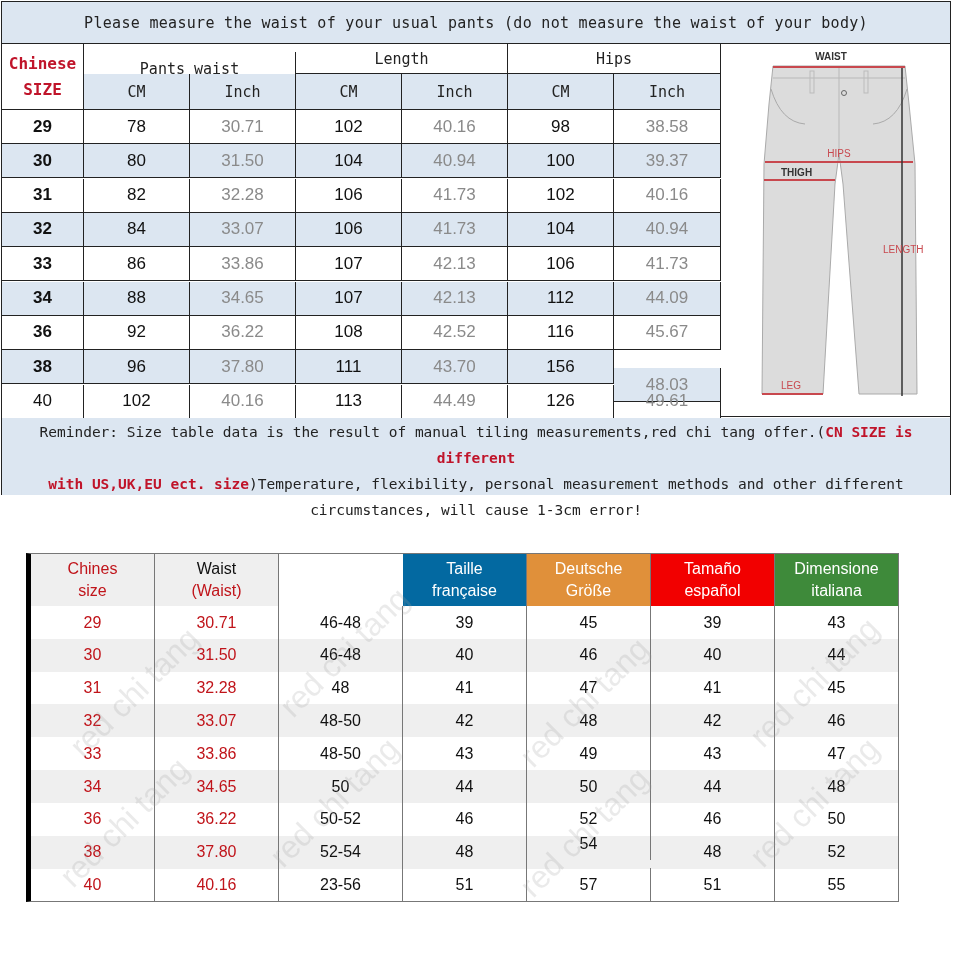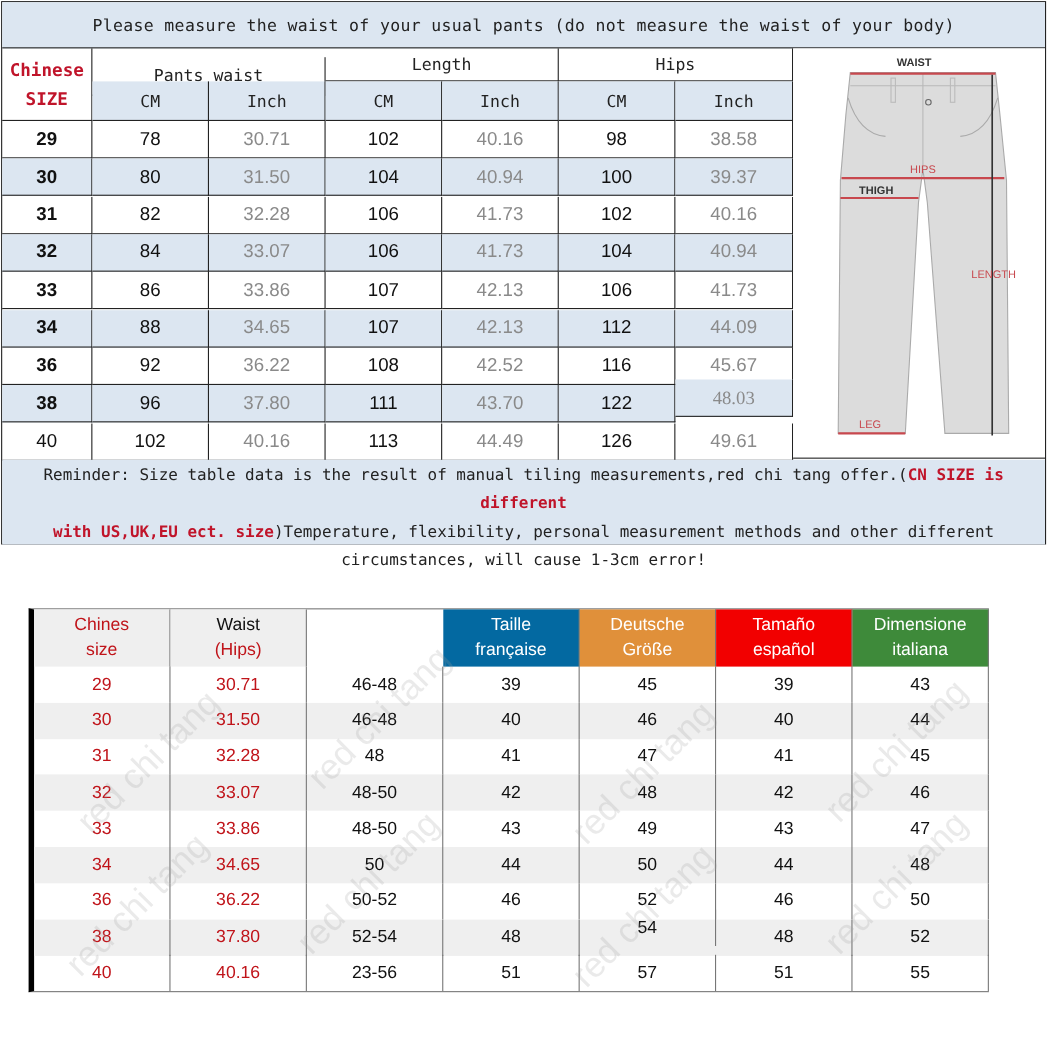--- a/index.html
+++ b/index.html
@@ -105,22 +105,22 @@
       <div class="cell num-g" style="left: 188px; top: 271.98px; width: 106px; height: 34px;">36.22</div>
       <div class="cell num-r" style="left: 294px; top: 271.98px; width: 106px; height: 34px;">108</div>
       <div class="cell num-g" style="left: 400px; top: 271.98px; width: 106px; height: 34px;">42.52</div>
       <div class="cell num-r" style="left: 506px; top: 271.98px; width: 106px; height: 34px;">116</div>
       <div class="cell num-g" style="left: 612px; top: 271.98px; width: 107px; height: 34px;">45.67</div>
       <div class="cell num-b row-alt" style="left: 0px; top: 306.31px; width: 82px; height: 34px;">38</div>
       <div class="cell num-r row-alt" style="left: 82px; top: 306.31px; width: 106px; height: 34px;">96</div>
       <div class="cell num-g row-alt" style="left: 188px; top: 306.31px; width: 106px; height: 34px;">37.80</div>
       <div class="cell num-r row-alt" style="left: 294px; top: 306.31px; width: 106px; height: 34px;">111</div>
       <div class="cell num-g row-alt" style="left: 400px; top: 306.31px; width: 106px; height: 34px;">43.70</div>
-      <div class="cell num-r row-alt" style="left: 506px; top: 306.31px; width: 106px; height: 34px;">122</div>
-      <div class="cell num-g row-alt" style="left: 612px; top: 301px; width: 107px; height: 34px; font-family: Liberation Serif, serif;">48.03</div>
+      <div class="cell num-r row-alt" style="left: 506px; top: 306.31px; width: 106px; height: 34px;">156</div>
+      <div class="cell num-g row-alt" style="left: 612px; top: 324px; width: 107px; height: 34px;">48.03</div>
       <div class="cell num-b" style="left: 0px; top: 340.64px; width: 82px; height: 34px; font-weight: normal;">40</div>
       <div class="cell num-r" style="left: 82px; top: 340.64px; width: 106px; height: 34px;">102</div>
       <div class="cell num-g" style="left: 188px; top: 340.64px; width: 106px; height: 34px;">40.16</div>
       <div class="cell num-r" style="left: 294px; top: 340.64px; width: 106px; height: 34px;">113</div>
       <div class="cell num-g" style="left: 400px; top: 340.64px; width: 106px; height: 34px;">44.49</div>
       <div class="cell num-r" style="left: 506px; top: 340.64px; width: 106px; height: 34px;">126</div>
       <div class="cell num-g" style="left: 612px; top: 340.64px; width: 107px; height: 34px;">49.61</div>
     </div>
 
   <div class="pants-box">
@@ -159,21 +159,21 @@
   </div>
 </div>
 
 <div class="bot" id="bot" style="height:347px;border-top:1px solid #777;border-left:5px solid #000000;border-bottom:1px solid #777;">
     <div class="bh" style="left: 0px; width: 124px; background: rgb(239, 239, 239); color: rgb(192, 20, 26);">
       <span>Chines</span>
       <span>size</span>
     </div>
     <div class="bh" style="left: 124px; width: 124px; background: rgb(239, 239, 239); color: rgb(17, 17, 17);">
       <span>Waist</span>
-      <span style="color: rgb(192, 20, 26);">(Hips)</span>
+      <span style="color: rgb(192, 20, 26);">(Waist)</span>
     </div>
     <div class="bh" style="left: 372px; width: 124px; background: #0369a1; color: rgb(255, 255, 255);">
       <span>Taille</span>
       <span>française</span>
     </div>
     <div class="bh" style="left: 496px; width: 124px; background: rgb(224, 144, 58); color: rgb(255, 255, 255);">
       <span>Deutsche</span>
       <span>Größe</span>
     </div>
     <div class="bh" style="left: 620px; width: 124px; background: rgb(242, 0, 0); color: rgb(255, 255, 255);">

